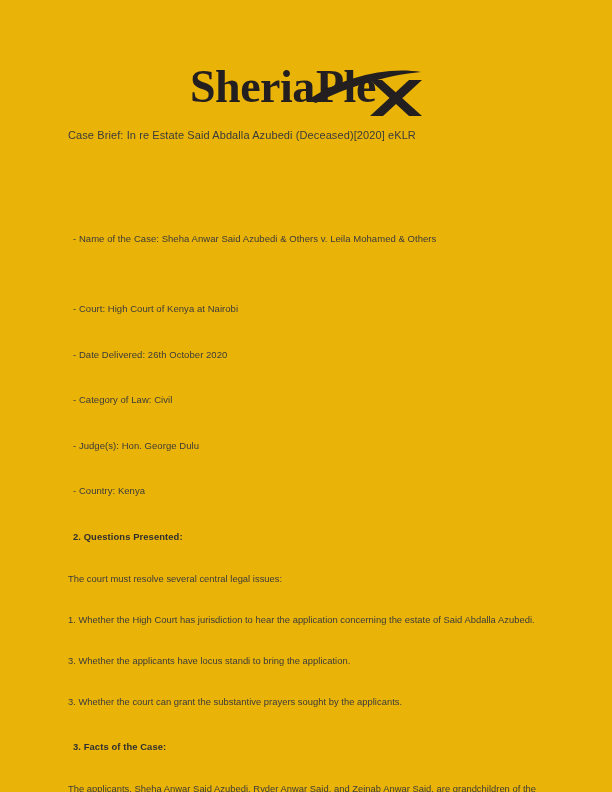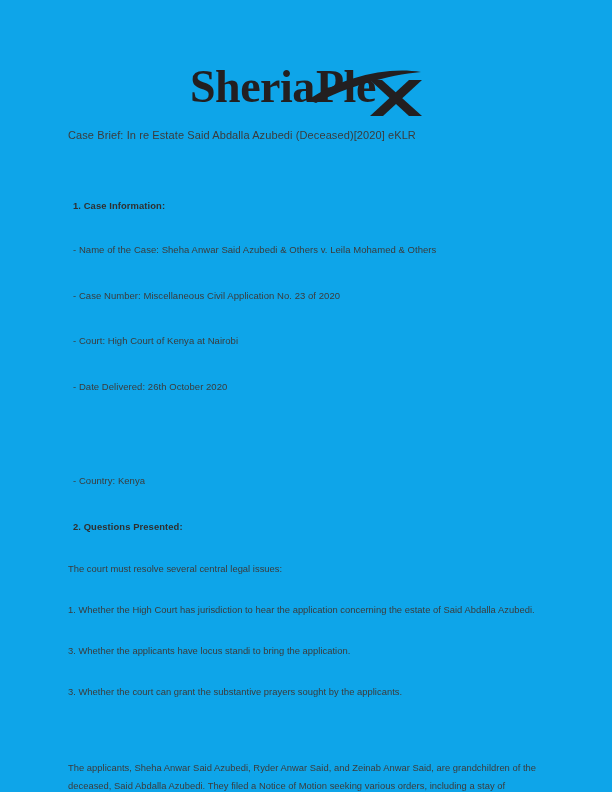--- a/index.html
+++ b/index.html
@@ -11,21 +11,21 @@
     width: 612px;
     height: 792px;
     position: relative;
     font-family: "Liberation Sans", sans-serif;
     color: #3b3b3b;
     overflow: hidden;
   }
   .page {
     position: absolute;
     inset: 0;
-    background: #0ea5e9;
+    background: #eab308;
   }
 
   
   .logo-block {
     position: absolute;
     left: 0;
     right: 0;
     top: 58px;
     height: 62px;
     display: flex;
@@ -97,48 +97,49 @@
       <path d="M118 42 C 150 20, 196 8, 231 14 C 198 17, 156 29, 126 45 Z" fill="#231f20"></path>
     </svg>
   </div>
 
   <div class="doc">
 
     <p class="doc-title">Case Brief: In re Estate Said Abdalla Azubedi (Deceased)[2020] eKLR</p>
 
     <div class="spacer-lg"></div>
 
-    <p class="section-heading">1. Case Information:</p>
     <div class="gap-after-heading"></div>
 
     <p class="field-line">- Name of the Case: Sheha Anwar Said Azubedi &amp; Others v. Leila Mohamed &amp; Others</p>
     <div class="gap-field"></div>
-    <p class="field-line">- Case Number: Miscellaneous Civil Application No. 23 of 2020</p>
     <div class="gap-field"></div>
     <p class="field-line">- Court: High Court of Kenya at Nairobi</p>
     <div class="gap-field"></div>
     <p class="field-line">- Date Delivered: 26th October 2020</p>
     <div class="gap-field"></div>
+    <p class="field-line">- Category of Law: Civil</p>
     <div class="gap-field"></div>
+    <p class="field-line">- Judge(s): Hon. George Dulu</p>
     <div class="gap-field"></div>
     <p class="field-line">- Country: Kenya</p>
 
     <div class="spacer-sec"></div>
 
     <p class="section-heading">2. Questions Presented:</p>
     <div class="gap-after-heading"></div>
 
     <p class="para para-q">The court must resolve several central legal issues:</p>
     <div class="gap-para"></div>
     <p class="para para-q">1. Whether the High Court has jurisdiction to hear the application concerning the estate of Said Abdalla Azubedi.</p>
     <div class="gap-para"></div>
     <p class="para para-q">3. Whether the applicants have locus standi to bring the application.</p>
     <div class="gap-para"></div>
     <p class="para para-q">3. Whether the court can grant the substantive prayers sought by the applicants.</p>
 
     <div class="spacer-sec"></div>
 
+    <p class="section-heading">3. Facts of the Case:</p>
     <div class="gap-after-heading"></div>
 
     <p class="para para-facts">The applicants, Sheha Anwar Said Azubedi, Ryder Anwar Said, and Zeinab Anwar Said, are grandchildren of the deceased, Said Abdalla Azubedi. They filed a Notice of Motion seeking various orders, including a stay of proceedings in the Kadhis Court, an interlocutory injunction to prevent interference with the estate, and their inclusion as administrators of the estate. The respondents, Leila Mohamed, Zubeda Said, and Feisal Said, opposed the application, arguing that the Kadhis Court had jurisdiction over the</p>
 
   </div>
 </div>
 
 </body></html>

